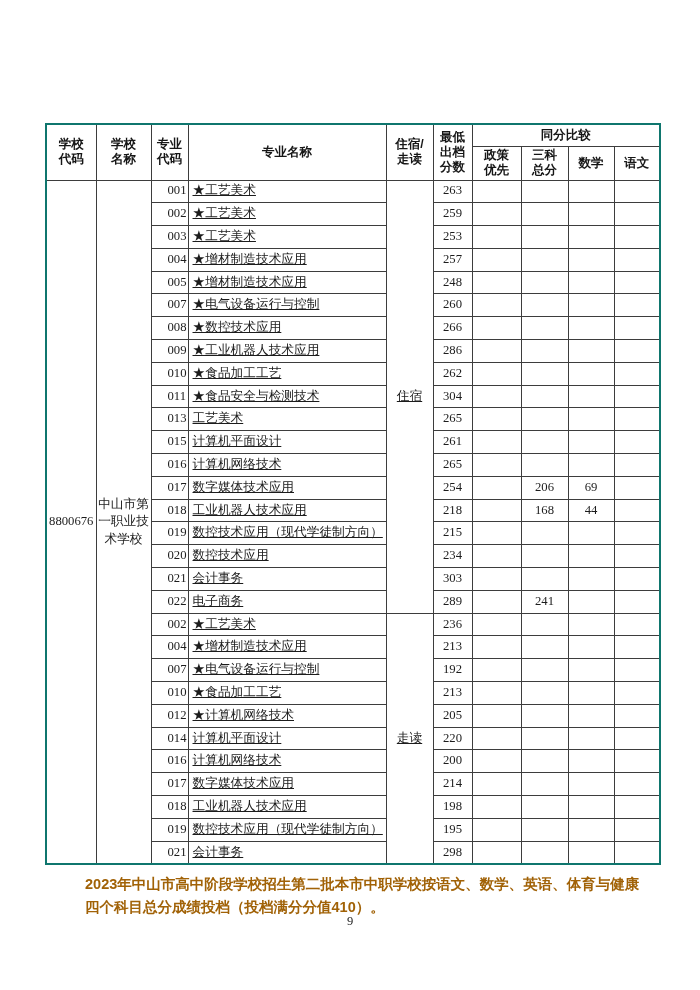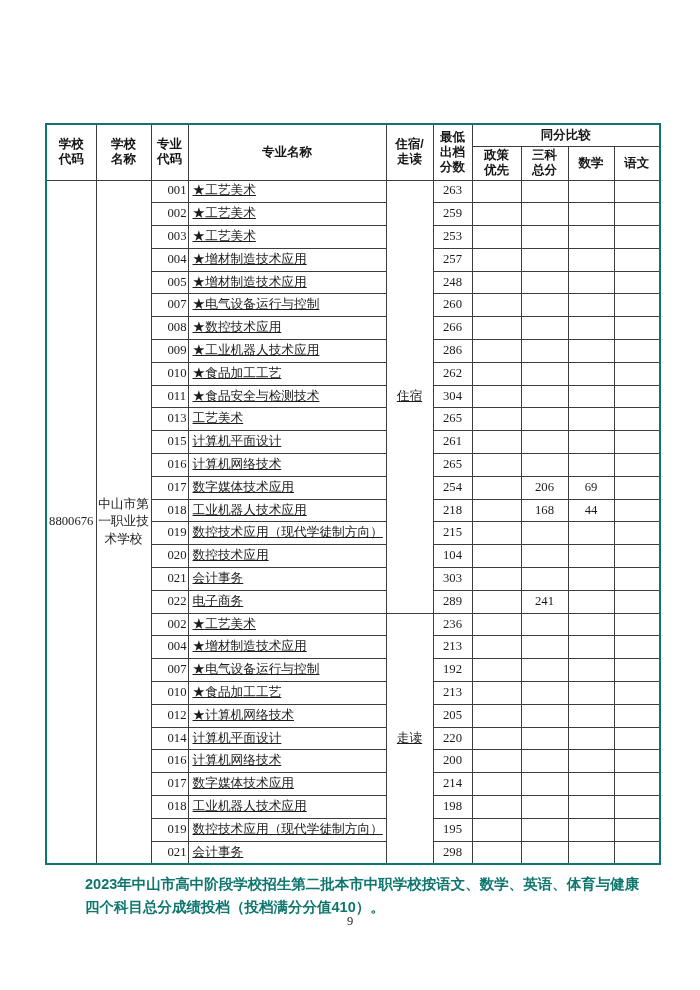--- a/index.html
+++ b/index.html
@@ -54,21 +54,21 @@
   td.boarding { text-align: center; text-decoration: underline; }
   td.score, td.num { text-align: center; }
   .footer-note {
     position: absolute;
     left: 85px; top: 873px;
     width: 566px;
     font-family: "Liberation Sans", "DejaVu Sans", sans-serif;
     font-weight: bold;
     font-size: 14.5px;
     line-height: 22.5px;
-    color: #0f766e;
+    color: #a16207;
     text-align: left;
   }
   .page-number {
     position: absolute;
     left: 0; top: 914px; width: 700px;
     text-align: center;
     font-size: 12.5px;
     color: #1c1c1c;
   }
 </style>
@@ -260,21 +260,21 @@
           <td class="major-name">数控技术应用（现代学徒制方向）</td>
           <td class="score">215</td>
           <td class="num"></td>
           <td class="num"></td>
           <td class="num"></td>
           <td class="num"></td>
         </tr>
         <tr>
           <td class="major-code">020</td>
           <td class="major-name">数控技术应用</td>
-          <td class="score">104</td>
+          <td class="score">234</td>
           <td class="num"></td>
           <td class="num"></td>
           <td class="num"></td>
           <td class="num"></td>
         </tr>
         <tr>
           <td class="major-code">021</td>
           <td class="major-name">会计事务</td>
           <td class="score">303</td>
           <td class="num"></td>

